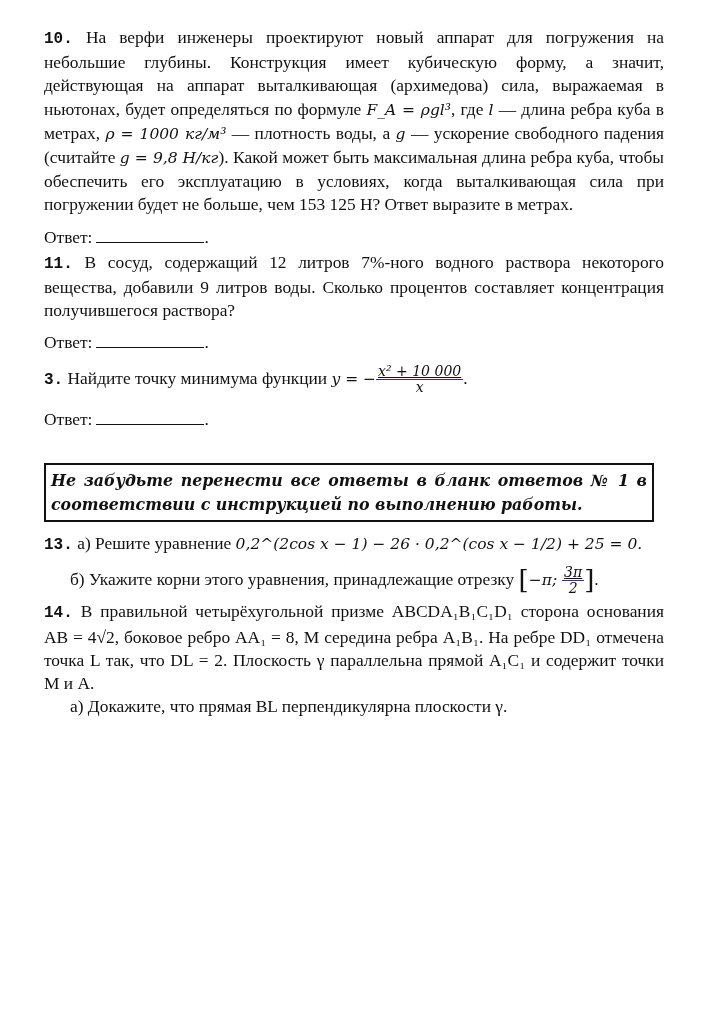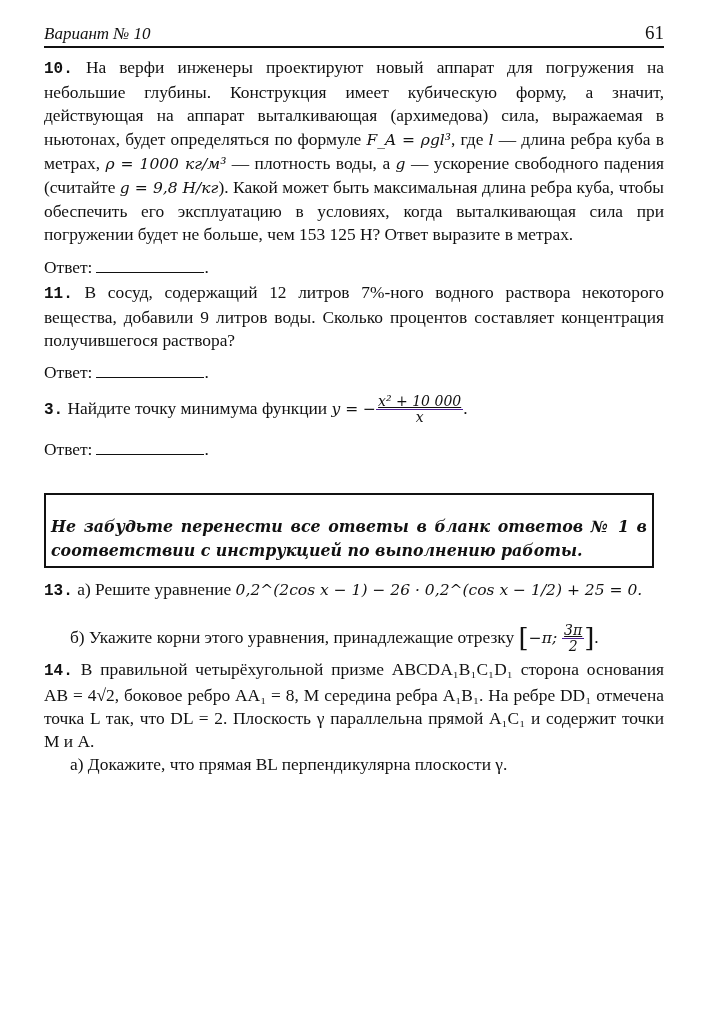--- a/index.html
+++ b/index.html
@@ -16,39 +16,35 @@
   .header .pnum { font-size: 19px; }
   .task {
     font-size: 17.4px; line-height: 23.2px; text-align: justify;
     margin: 0;
   }
   .task .num { font-weight: bold; font-family: Liberation Mono, monospace; font-size: 16px; }
   .m { font-style: italic; font-family: "DejaVu Serif", serif; font-size: 15.5px; }
   .answer { font-size: 17.4px; margin: 0; height: 24px; }
   .answer .blank { display: inline-block; width: 108px; border-bottom: 1px solid #111; height: 14px; vertical-align: baseline; margin-left: 4px; }
   .box {
-    border: 2px solid #111; padding: 20px 5px 3px 5px;
+    border: 2px solid #111; padding: 4px 5px 3px 5px;
     font-family: "DejaVu Serif", serif; font-style: italic; font-weight: bold;
     font-size: 15.8px; line-height: 24px; text-align: justify;
   }
   .frac { display: inline-block; vertical-align: middle; text-align: center; font-size: 14px; line-height: 15px; }
   .frac .top { display: block; border-bottom: 1px solid #4c1d95; padding: 0 2px; text-decoration: underline; }
   .frac .bot { display: block; }
   .indent { padding-left: 26px; }
   .brk { font-size: 26px; vertical-align: middle; font-family: "DejaVu Serif", serif; }
 </style>
 </head>
 <body>
 
 <div class="page">
 
-  <div class="header">
-    <span class="variant">Вариант № 10</span>
-    <span class="pnum">61</span>
-  </div>
 
   <p class="task" style="margin-top:8px;">
     <span class="num">10.</span>
     <span>На верфи инженеры проектируют новый аппарат для погружения на небольшие глубины. Конструкция имеет кубическую форму, а значит, действующая на аппарат выталкивающая (архимедова) сила, выражаемая в ньютонах, будет определяться по формуле </span><span class="m">F_A = ρgl³</span><span>, где </span><span class="m">l</span><span> — длина ребра куба в метрах, </span><span class="m">ρ = 1000 кг/м³</span><span> — плотность воды, а </span><span class="m">g</span><span> — ускорение свободного падения (считайте </span><span class="m">g = 9,8 Н/кг</span><span>). Какой может быть максимальная длина ребра куба, чтобы обеспечить его эксплуатацию в условиях, когда выталкивающая сила при погружении будет не больше, чем 153 125 Н? Ответ выразите в метрах.</span>
   </p>
   <p class="answer" style="margin-top:10px;">
     <span>Ответ:</span><span class="blank"></span><span>.</span>
   </p>
 
   <p class="task" style="">
@@ -68,21 +64,21 @@
   </p>
 
   <div class="box" style="margin-top:30px; width:596px;">
     <span>Не забудьте перенести все ответы в бланк ответов № 1 в соответствии с инструкцией по выполнению работы.</span>
   </div>
 
   <p class="task" style="margin-top:10px;">
     <span class="num">13.</span>
     <span>а) Решите уравнение </span><span class="m">0,2^(2cos x − 1) − 26 · 0,2^(cos x − 1/2) + 25 = 0.</span>
   </p>
-  <p class="task indent" style="margin-top:20px;">
+  <p class="task indent" style="margin-top:8px;">
     <span>б) Укажите корни этого уравнения, принадлежащие отрезку </span><span class="brk">[</span><span class="m">−π; </span><span class="frac m"><span class="top">3π</span><span class="bot">2</span></span><span class="brk">]</span><span>.</span>
   </p>
 
   <p class="task" style="margin-top:4px;">
     <span class="num">14.</span>
     <span>В правильной четырёхугольной призме ABCDA₁B₁C₁D₁ сторона основания AB = 4√2, боковое ребро AA₁ = 8, M середина ребра A₁B₁. На ребре DD₁ отмечена точка L так, что DL = 2. Плоскость γ параллельна прямой A₁C₁ и содержит точки M и A.</span>
   </p>
   <p class="task indent">
     <span>а) Докажите, что прямая BL перпендикулярна плоскости γ.</span>
   </p>

